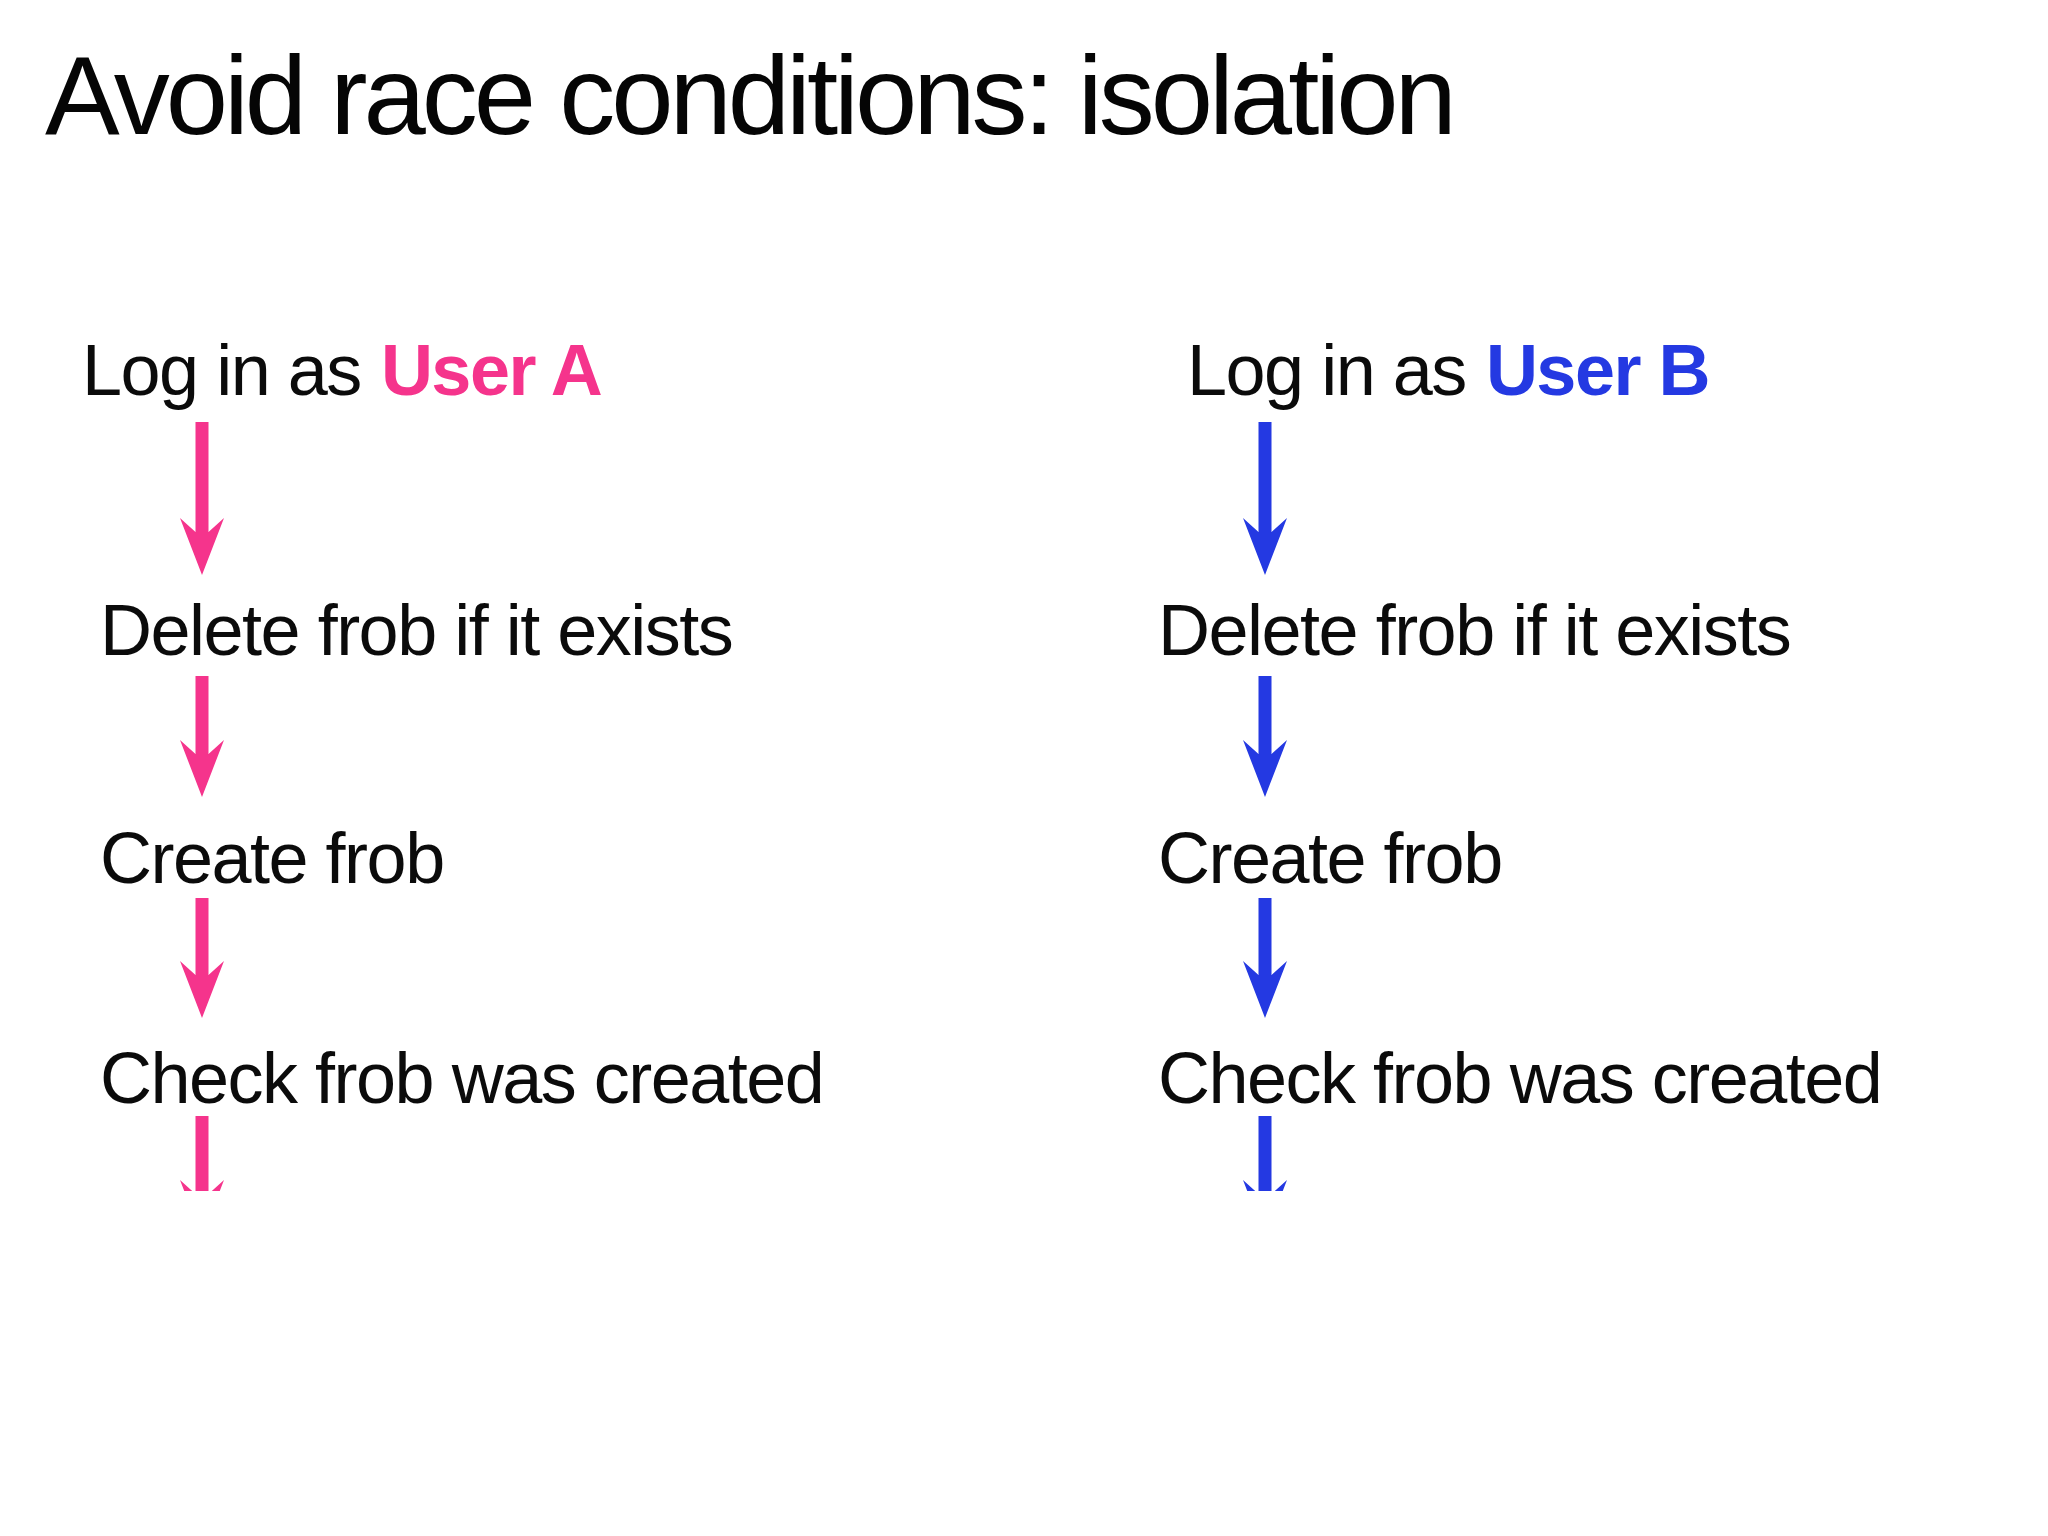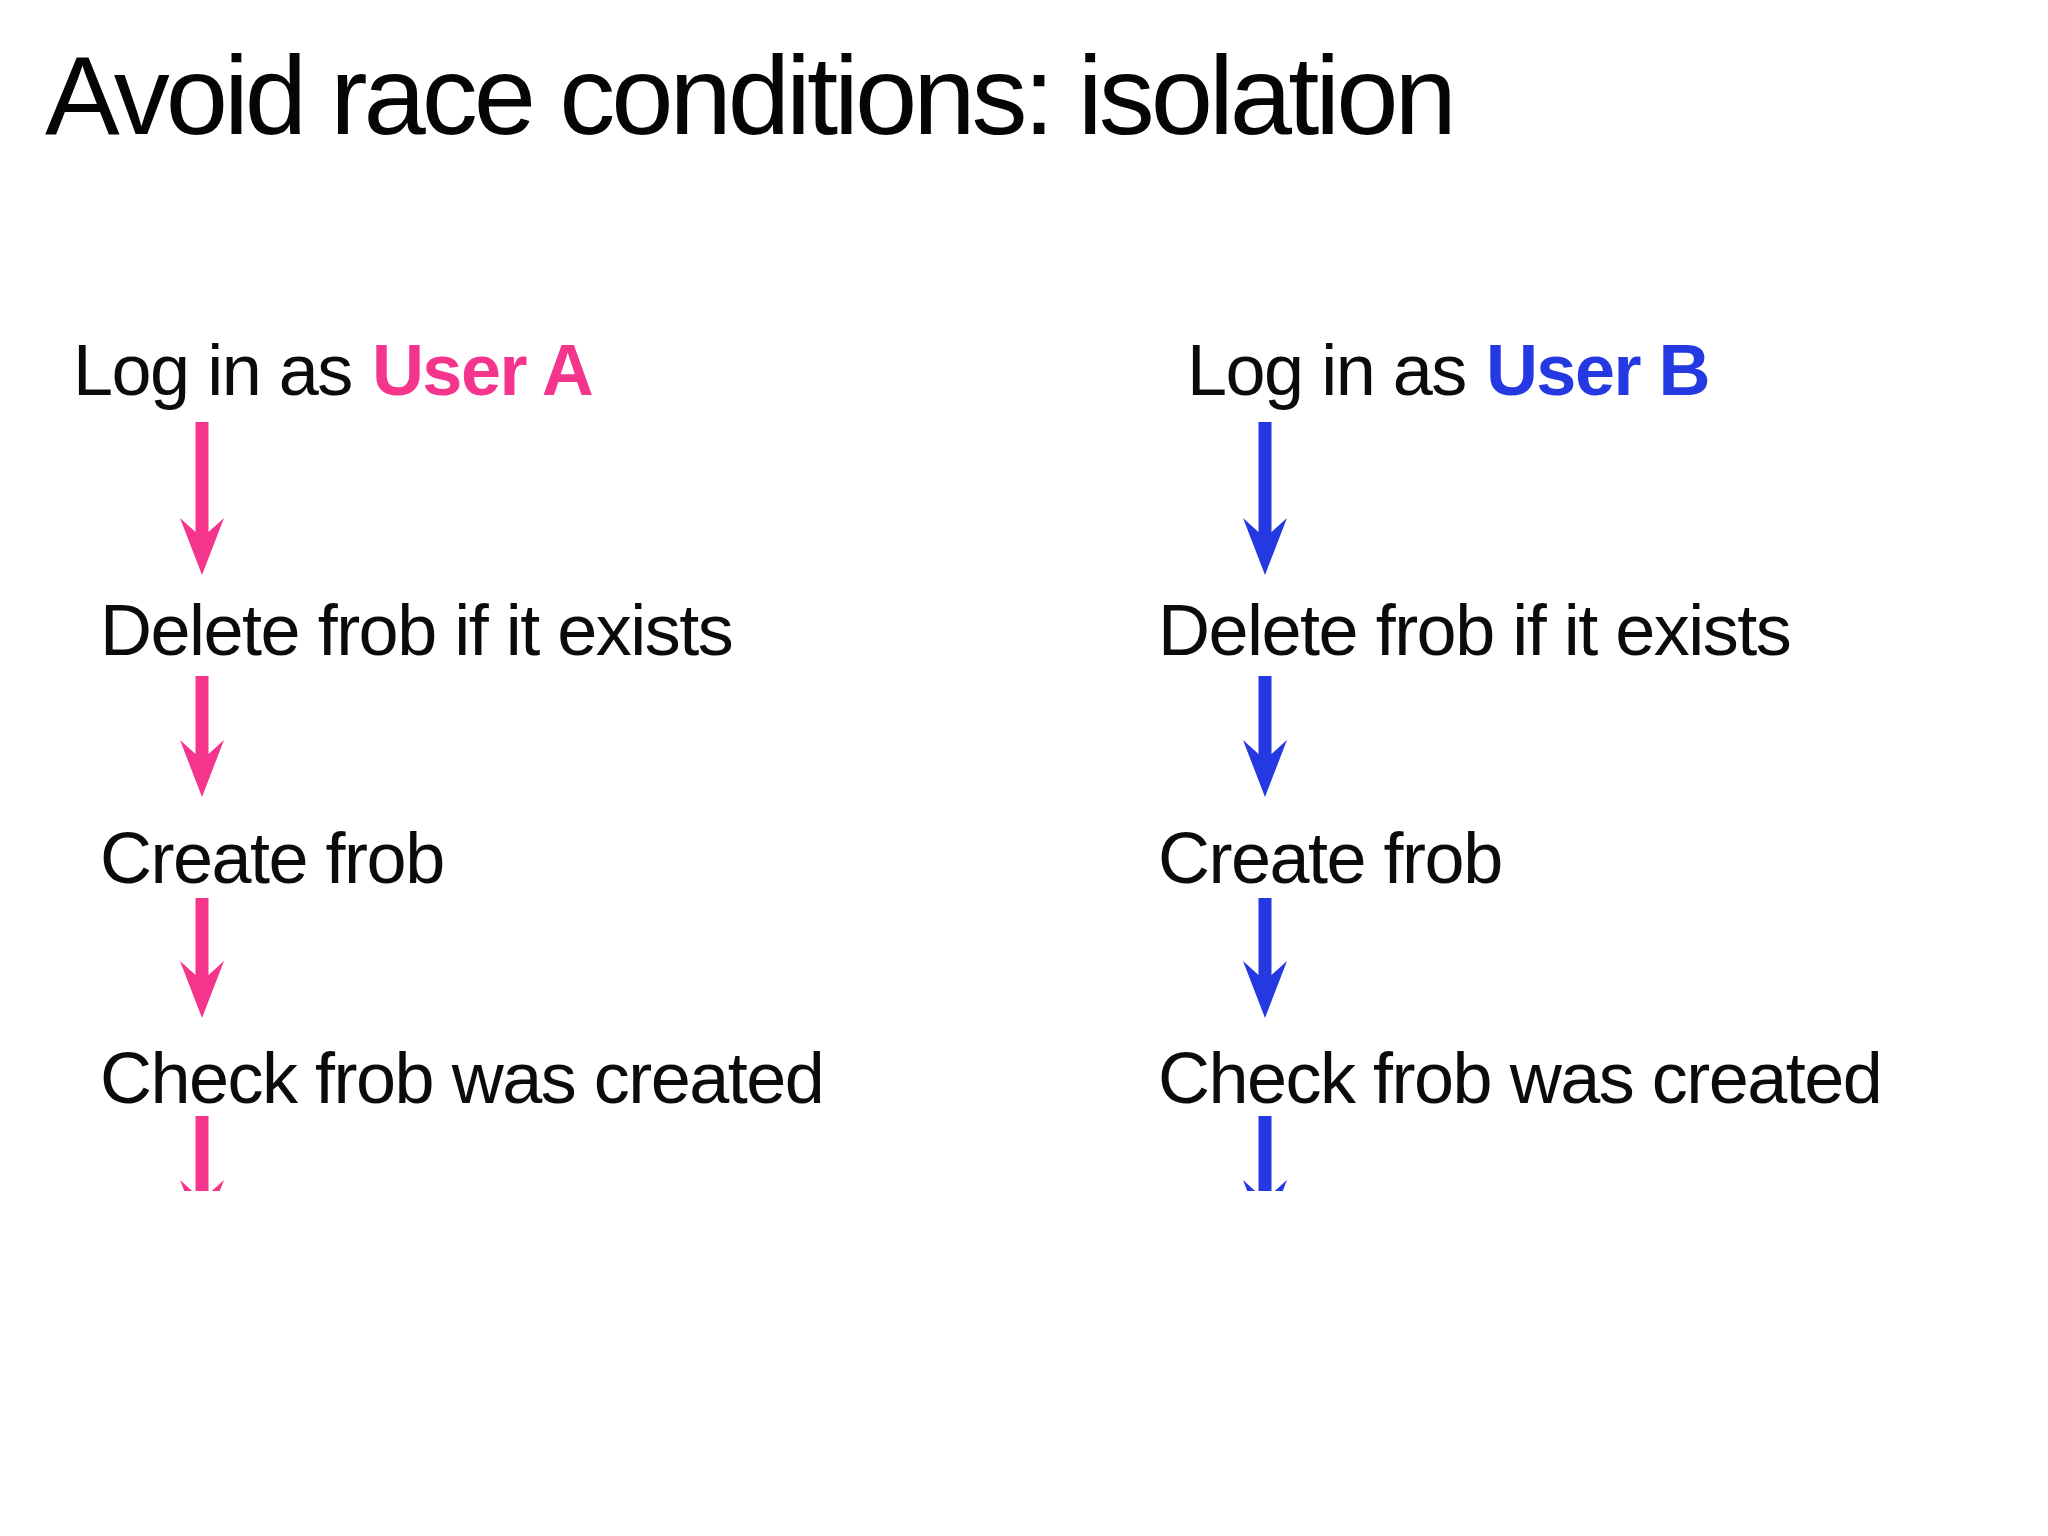--- a/index.html
+++ b/index.html
@@ -48,21 +48,21 @@
   }
 </style>
 </head>
 <body>
 
 <div id="slide">
 
   <div class="title">Avoid race conditions: isolation</div>
 
   <div>
-    <div class="row col-a" style="left:73px; top:334px;">
+    <div class="row col-a" style="left:82px; top:334px;">
       <span class="login-prefix">Log in as</span><span class="user-name">User A</span>
     </div>
 
     <svg class="arrow" style="left:179px; top:422px;" width="46" height="153" viewBox="0 0 46 153">
       <g fill="#F5348C">
         <rect x="16.5" y="0" width="13" height="111"></rect>
         <path d="M23 153 L1 96 L16.5 110 L29.5 110 L45 96 Z"></path>
       </g>
     </svg>
 

